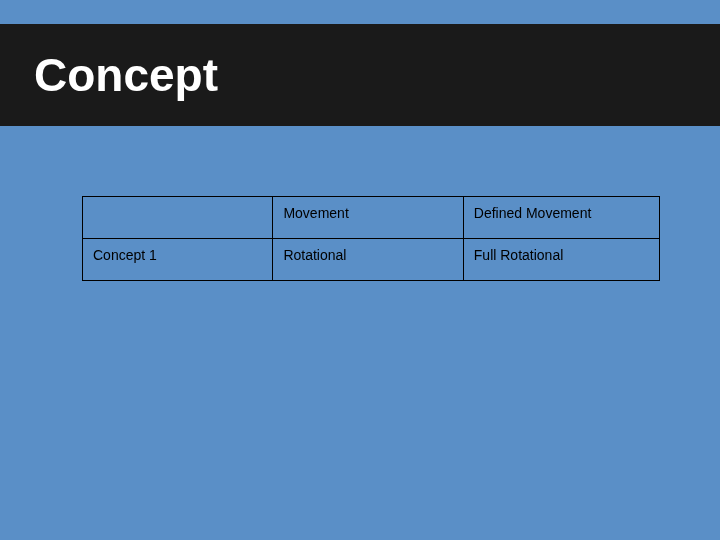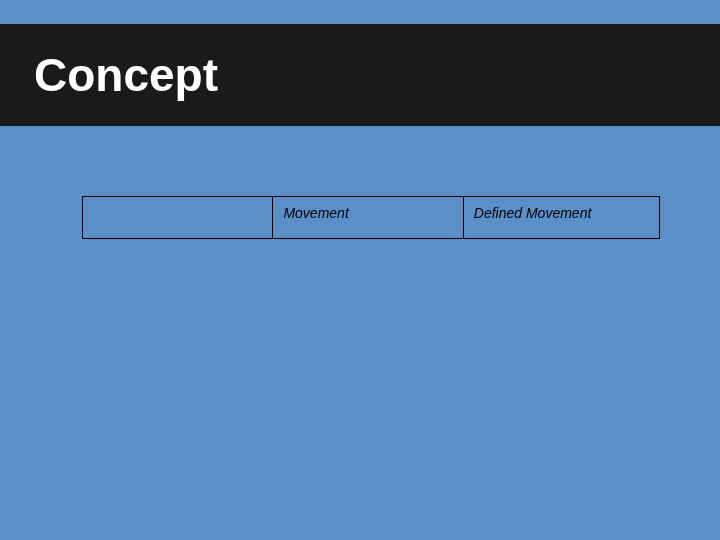--- a/index.html
+++ b/index.html
@@ -33,21 +33,20 @@
     width: 100%;
     table-layout: fixed;
   }
   td {
     border: 1px solid #000;
     padding: 8px 10px 16px 10px;
     font-size: 14px;
     color: #000;
     vertical-align: top;
     height: 42px;
-    font-style: italic;
   }
   td.col1 {
     width: 33%;
   }
   td.col2 {
     width: 33%;
   }
   td.col3 {
     width: 34%;
     margin-top: 12px;
@@ -61,15 +60,20 @@
 </div>
 
 <div class="content">
   <table>
     <tbody>
         <tr>
       <td class="col1"></td>
       <td class="col2">Movement</td>
       <td class="col3">Defined Movement</td>
     </tr>
+    <tr>
+      <td class="col1">Concept 1</td>
+      <td class="col2">Rotational</td>
+      <td class="col3">Full Rotational</td>
+    </tr>
   </tbody>
     </table>
 </div>
 
 </body></html>

